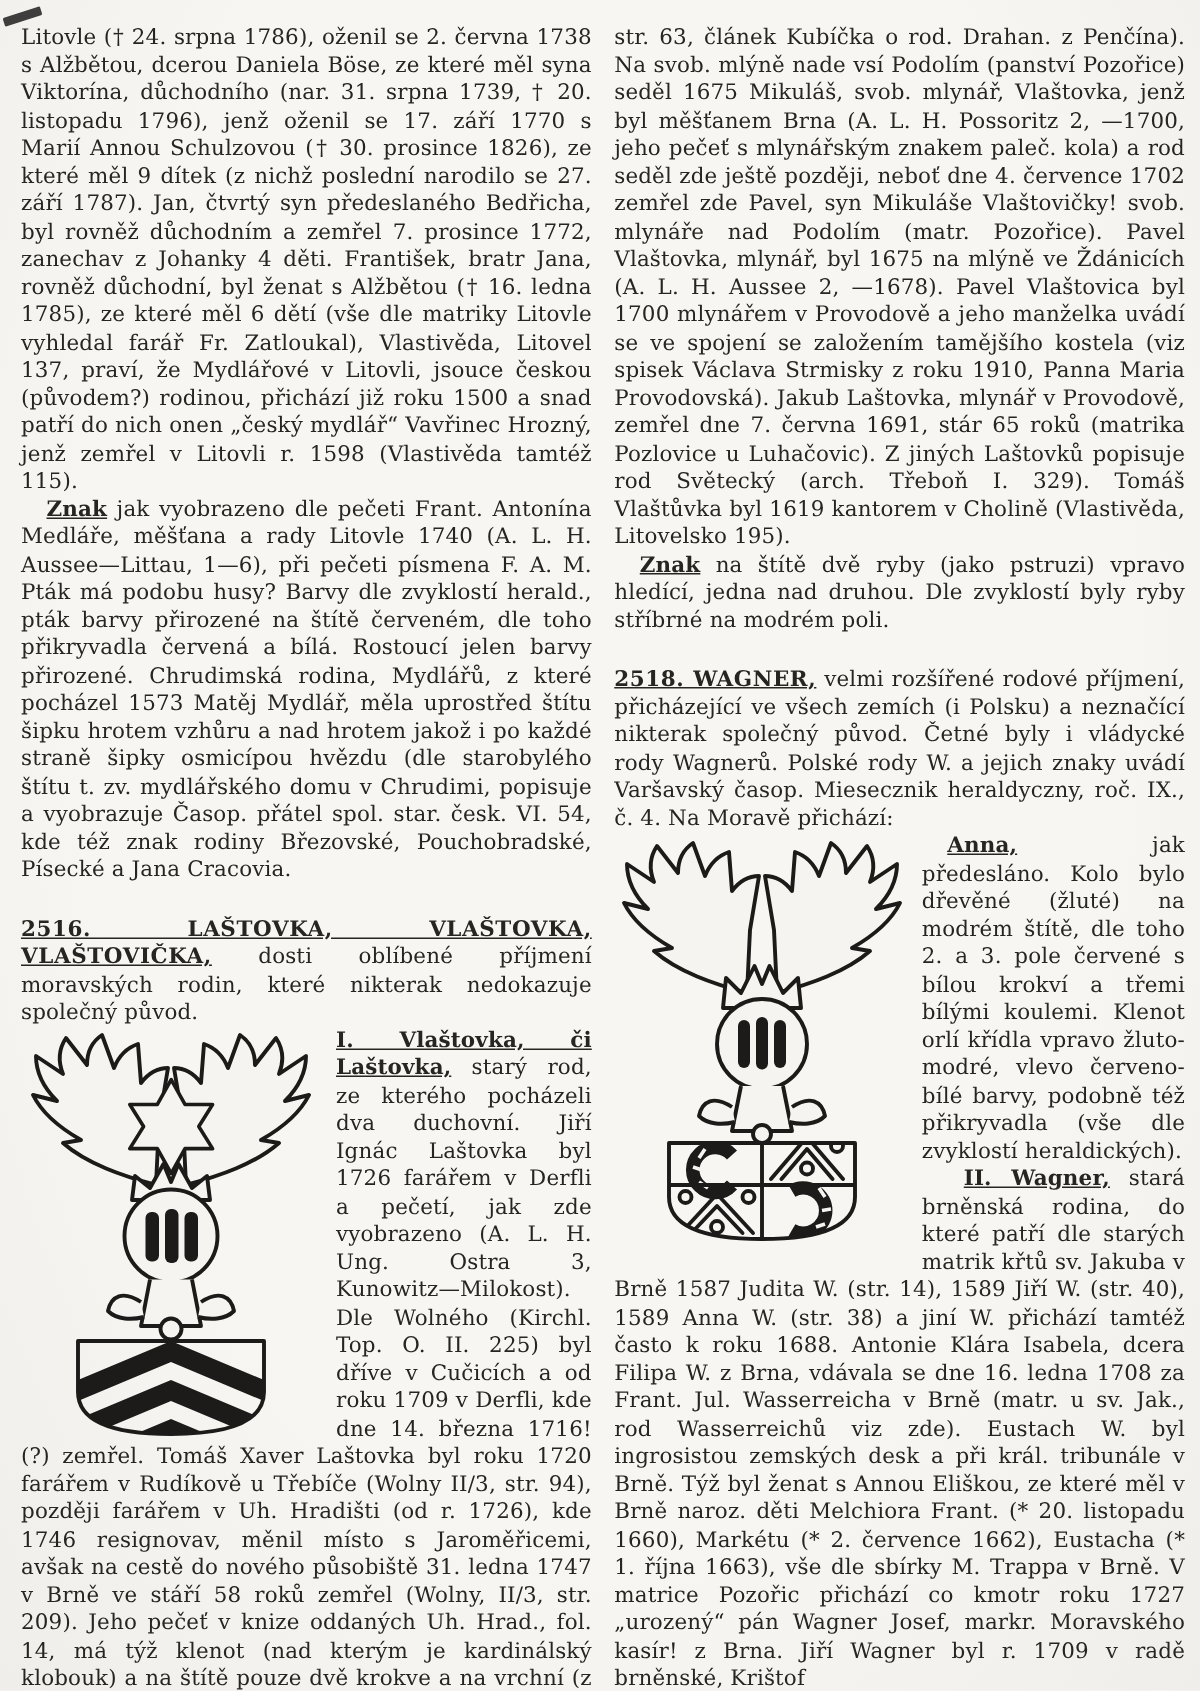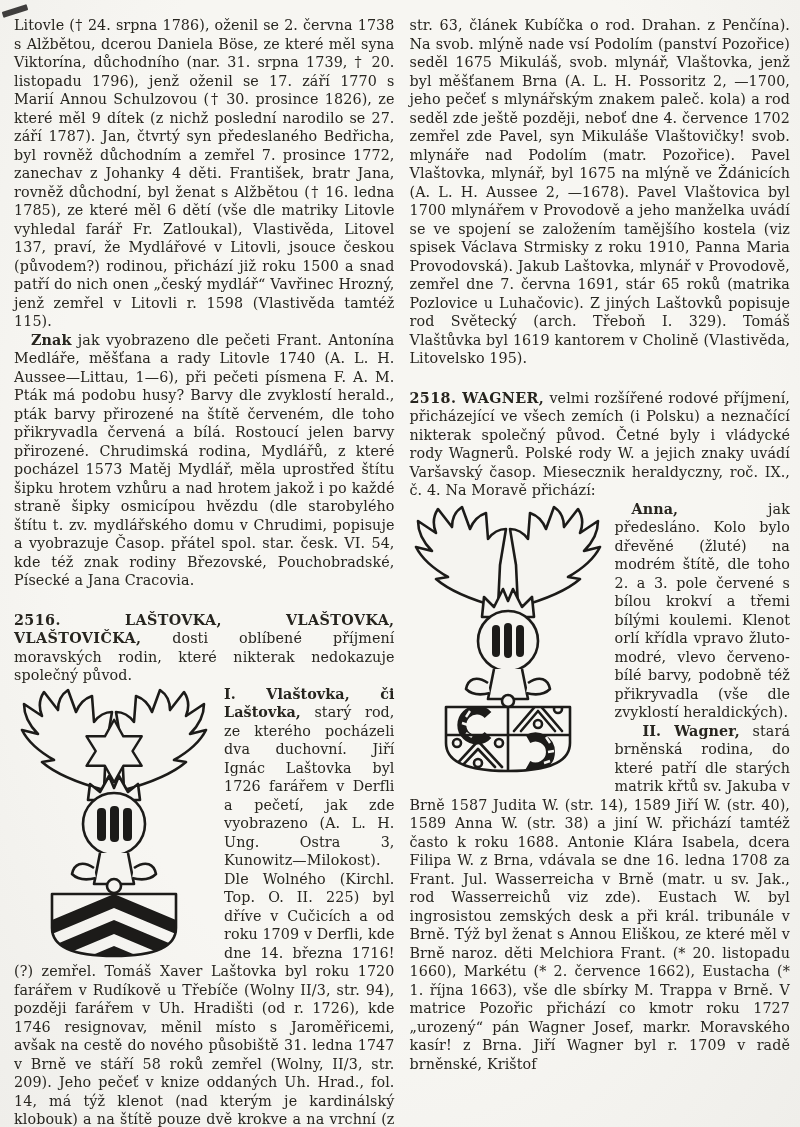--- a/index.html
+++ b/index.html
@@ -31,21 +31,21 @@
     gap:15px;
   }
   .col { width:381px; }
   p {
     margin:0;
     text-align:justify;
     font-size:14.3px;
     line-height:18.5px;
     letter-spacing:.1px;
   }
-  .lead { font-weight:bold; }
+  .lead { font-weight:bold;text-decoration:underline; }
   .indent { text-indent:17px; }
   .indent2 { text-indent:28px; }
   .sect { margin-top:21px; }
   .sect .lead { letter-spacing:.4px; }
   .arms {
     float:left;
     margin:3px 7px 2px -2px;
   }
   .arms svg { display:block; }
   .pageno {
@@ -108,20 +108,21 @@
       </div>
 
       <p><span class="lead">I. Vlaštovka, či Laštovka,</span><span> starý rod, ze kterého pocházeli dva duchovní. Jiří Ignác Laštovka byl 1726 farářem v Derfli a pečetí, jak zde vyobrazeno (A. L. H. Ung. Ostra 3, Kunowitz—Milokost). Dle Wolného (Kirchl. Top. O. II. 225) byl dříve v Cučicích a od roku 1709 v Derfli, kde dne 14. března 1716! (?) zemřel. Tomáš Xaver Laštovka byl roku 1720 farářem v Rudíkově u Třebíče (Wolny II/3, str. 94), později farářem v Uh. Hradišti (od r. 1726), kde 1746 resignovav, měnil místo s Jaroměřicemi, avšak na cestě do nového působiště 31. ledna 1747 v Brně ve stáří 58 roků zemřel (Wolny, II/3, str. 209). Jeho pečeť v knize oddaných Uh. Hrad., fol. 14, má týž klenot (nad kterým je kardinálský klobouk) a na štítě pouze dvě krokve a na vrchní (z těchto) sedící rozkřídlenou vlaštovku hledící vpravo. Podobný znak uvádí Herman Herman, Genealogie u. Heraldik bürgerl. Fam. I. (zde jest rod Laštofků, původem z Hostomic, jenž má ve znaku na červeném štítě vlaštovku, klenot orlí křídla a mezi nimi čnící květina.</span></p>
 
     </div>
 
     <div class="col">
       <p>str. 63, článek Kubíčka o rod. Drahan. z Penčína). Na svob. mlýně nade vsí Podolím (panství Pozořice) seděl 1675 Mikuláš, svob. mlynář, Vlaštovka, jenž byl měšťanem Brna (A. L. H. Possoritz 2, —1700, jeho pečeť s mlynářským znakem paleč. kola) a rod seděl zde ještě později, neboť dne 4. července 1702 zemřel zde Pavel, syn Mikuláše Vlaštovičky! svob. mlynáře nad Podolím (matr. Pozořice). Pavel Vlaštovka, mlynář, byl 1675 na mlýně ve Ždánicích (A. L. H. Aussee 2, —1678).  Pavel Vlaštovica byl 1700 mlynářem v Provodově a jeho manželka uvádí se ve spojení se založením tamějšího kostela (viz spisek Václava Strmisky z roku 1910, Panna Maria Provodovská).  Jakub Laštovka, mlynář v Provodově, zemřel dne 7. června 1691, stár 65 roků (matrika Pozlovice u Luhačovic). Z jiných Laštovků popisuje rod Světecký (arch. Třeboň I. 329). Tomáš Vlaštůvka byl 1619 kantorem v Cholině (Vlastivěda, Litovelsko 195).</p>
 
 
+      <p class="indent"><span class="lead">Znak</span><span> na štítě dvě ryby (jako pstruzi) vpravo hledící, jedna nad druhou. Dle zvyklostí byly ryby stříbrné na modrém poli.</span></p>
 
       <p class="sect"><span class="lead">2518. WAGNER,</span><span> velmi rozšířené rodové příjmení, přicházející ve všech zemích (i Polsku) a neznačící nikterak společný původ.  Četné byly i vládycké rody Wagnerů. Polské rody W. a jejich znaky uvádí Varšavský časop. Miesecznik heraldyczny, roč. IX., č. 4. Na Moravě přichází:</span></p>
 
       <div class="arms">
         <svg width="200" height="274" viewBox="0 0 200 274">
 
           <path class="lnf" d="M90,104 C68,98 44,90 28,76 L40,74 C26,66 14,56 8,44 L24,48 C14,38 10,28 10,18 L28,30 C24,20 26,12 30,6 L44,24 C44,14 48,8 54,4 L62,26 C66,16 72,12 78,10 L80,36 C86,28 92,26 98,26 L92,62 Z"></path>
           <path class="lnf" d="M110,104 C132,98 156,90 172,76 L160,74 C174,66 186,56 192,44 L176,48 C186,38 190,28 190,18 L172,30 C176,20 174,12 170,6 L156,24 C156,14 152,8 146,4 L138,26 C134,16 128,12 122,10 L120,36 C114,28 108,26 102,26 L108,62 Z"></path>
 
           <path class="lnf" d="M74,114 L76,94 L86,104 L95,86 L100,98 L105,86 L114,104 L124,94 L126,114 Z"></path>

